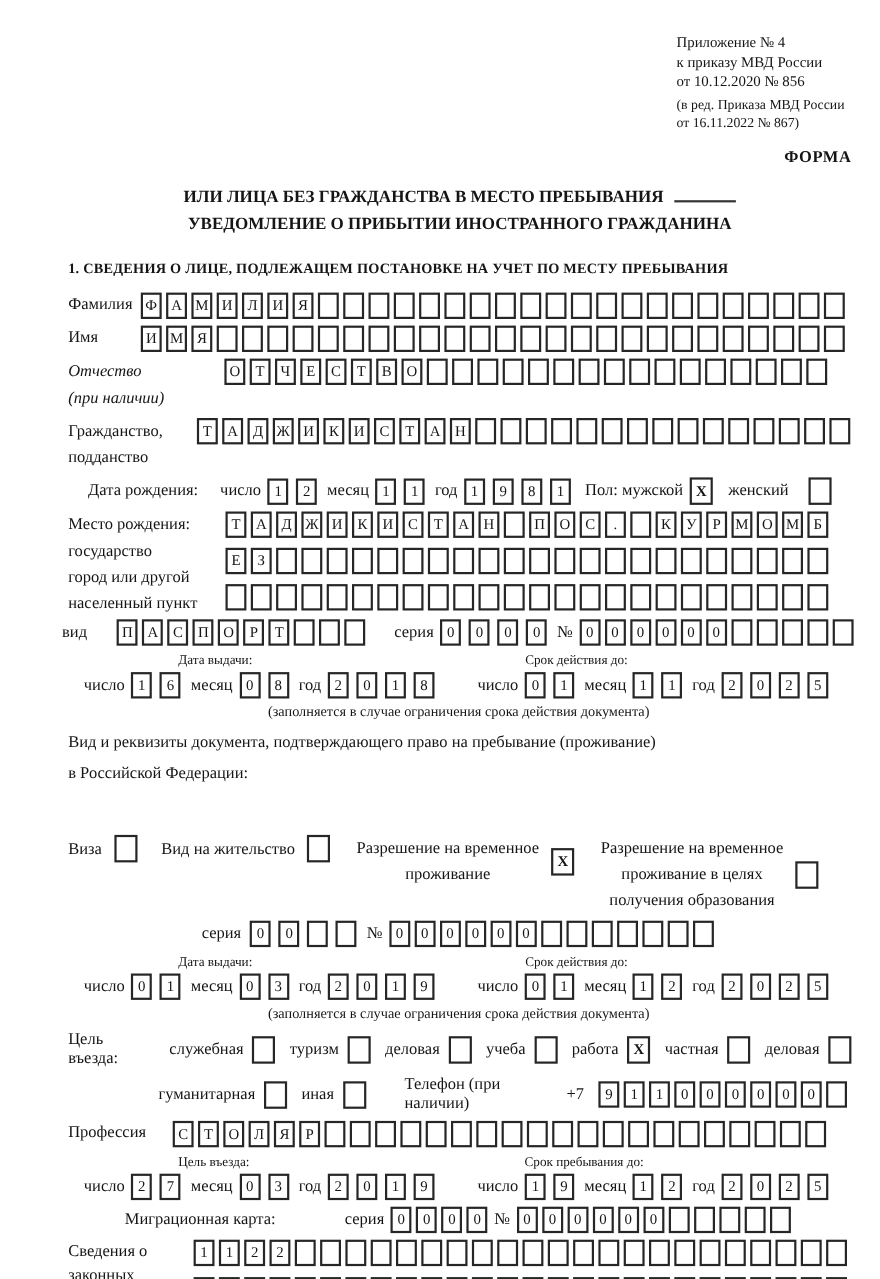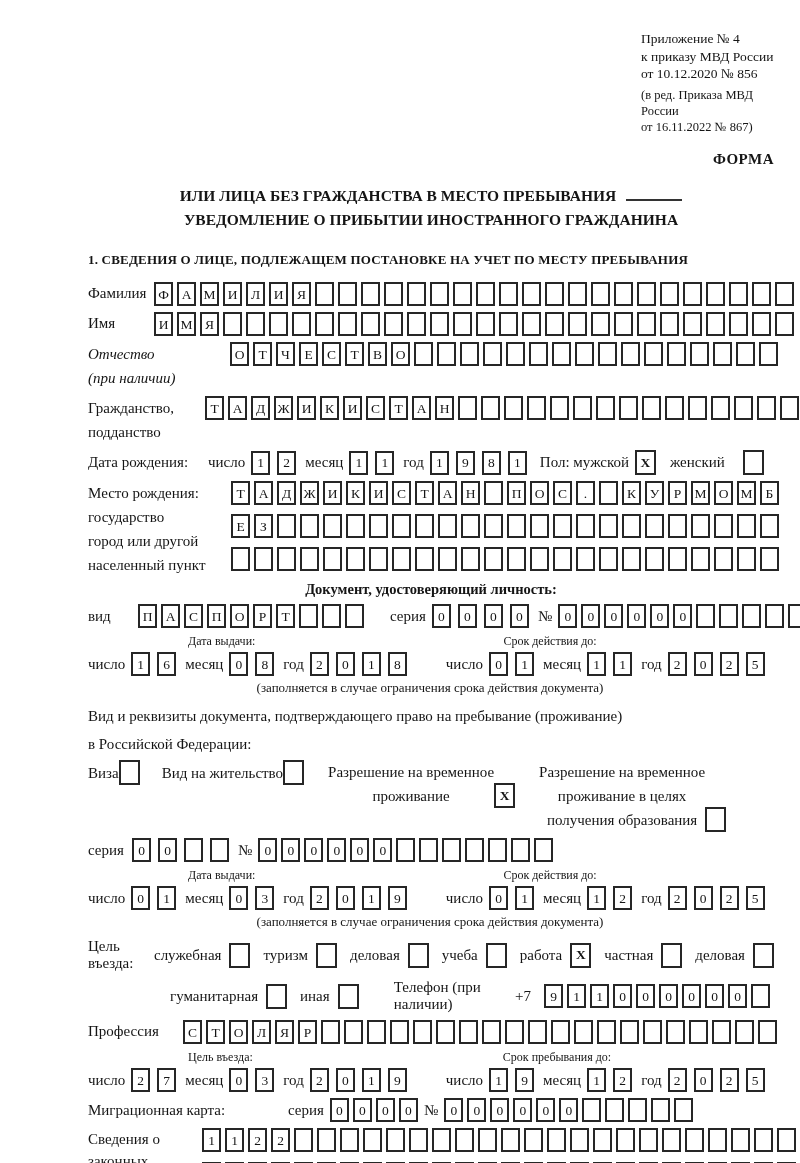--- a/index.html
+++ b/index.html
@@ -1,48 +1,48 @@
 <!DOCTYPE html>
 <html><head>
 <meta charset="utf-8">
 <style>
   html,body{margin:0;padding:0;background:#fff;}
   body{width:800px;height:1163px;overflow:hidden;color:#151515;
        font-family:"Liberation Serif","DejaVu Serif",serif;font-size:15px;}
   .page{position:relative;box-sizing:border-box;width:800px;height:1163px;
-        padding:30px 26px 10px 88px;}
+        padding:30px 26px 10px 62px;}
   
   .appendix{margin-left:553px;font-size:13.5px;line-height:1.3;}
   .appendix-note{font-size:12.5px;margin-top:4px;line-height:1.3;}
   .forma{text-align:right;font-weight:bold;font-size:15px;margin-top:16px;letter-spacing:.5px;}
   .title{font-weight:bold;font-size:15.5px;text-align:center;margin-top:16px;line-height:1.55;}
   .title-underline{display:inline-block;width:56px;border-bottom:2.5px solid #333;
         margin-left:10px;vertical-align:baseline;}
   .section-title{font-weight:bold;font-size:13px;margin-top:20px;margin-bottom:14px;letter-spacing:.2px;}
   
   .row{display:flex;align-items:flex-start;margin-bottom:6px;}
-  .row.center{align-items:center;}
+  .row.center{align-items:center;justify-content:center;}
   .flabel{flex:0 0 auto;line-height:23px;}
   .w66{width:66px;} .w142{width:142px;font-style:italic;} .w117{width:117px;} .w143{width:143px;}
   .w95{width:95px;} .w114{width:114px;}
   .lblcol div{line-height:24px;}
   .cells{display:inline-flex;flex:0 0 auto;}
   .cell{width:15px;height:20px;border:2px solid #262626;margin-right:4px;
         display:inline-flex;align-items:center;justify-content:center;
         font-size:13.5px;line-height:1;background:#fff;}
   .date .cell{margin-right:7px;}
   .checkbox{width:17px;height:21px;border:2px solid #262626;display:inline-flex;
         align-items:center;justify-content:center;font-weight:bold;font-size:13.5px;flex:0 0 auto;}
   .lbl{margin:0 6px 0 2px;line-height:23px;white-space:nowrap;}
   .dategroup{display:inline-flex;align-items:center;}
   .date-headers{display:flex;font-size:12px;margin:2px 0 3px 0;}
   .small-note{font-size:13px;text-align:center;margin:4px 2px 8px 0;}
   .doc-header{font-weight:bold;text-align:center;font-size:14.5px;margin:4px 0 6px 0;}
   .intro{margin:4px 0 2px 0;line-height:1.6;}
-  .opt{display:inline-flex;align-items:flex-end;}
+  .opt{display:inline-flex;align-items:center;gap:11px;margin-top:40px;}
   .opt .txt{text-align:center;line-height:1.6;}
   .purpose-row{display:flex;align-items:center;gap:13px;margin-bottom:7px;flex-wrap:nowrap;}
   .pair{display:inline-flex;align-items:center;gap:8px;white-space:nowrap;}
   .rowgap{margin-bottom:9px;}
 </style>
 </head>
 <body>
 
 <div class="page">
 
@@ -310,21 +310,20 @@
           <span class="cell"></span>
           <span class="cell"></span>
           <span class="cell"></span>
           <span class="cell"></span>
           <span class="cell"></span>
           <span class="cell"></span>
         </div>
     </span>
   </div>
 
-  <div class="doc-header">Документ, удостоверяющий личность:</div>
 
   <div class="row center">
     <span class="flabel" style="width:50px">вид</span>
     <span class="cells">
         <span class="cell">П</span>
         <span class="cell">А</span>
         <span class="cell">С</span>
         <span class="cell">П</span>
         <span class="cell">О</span>
         <span class="cell">Р</span>

